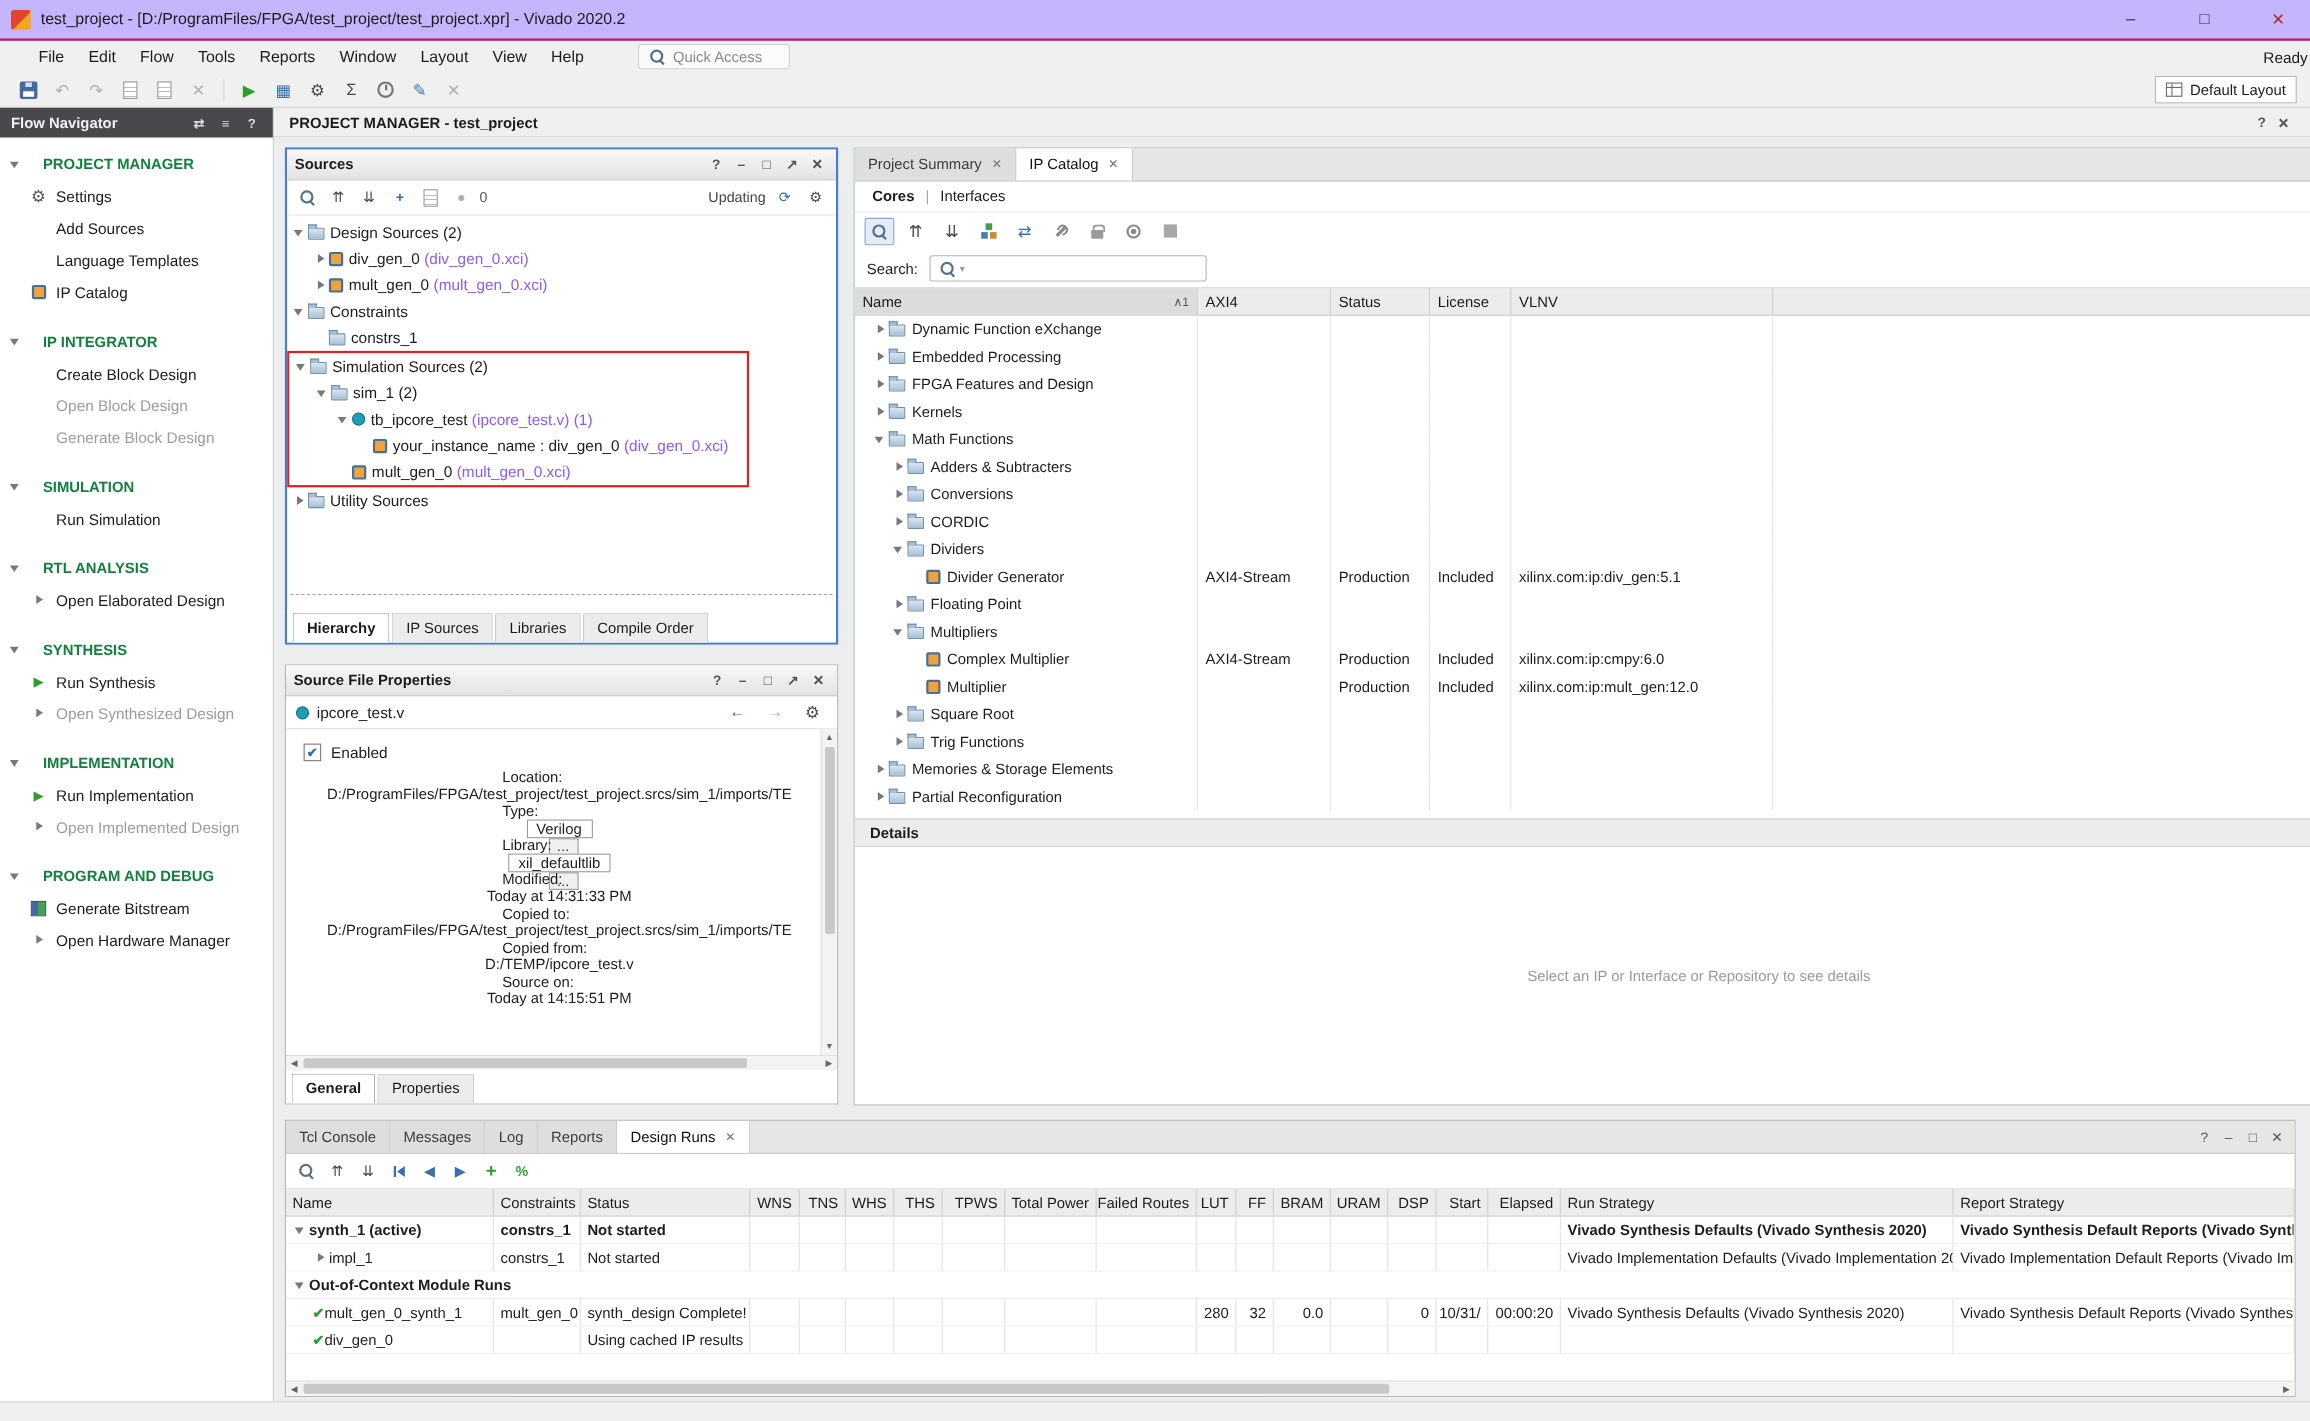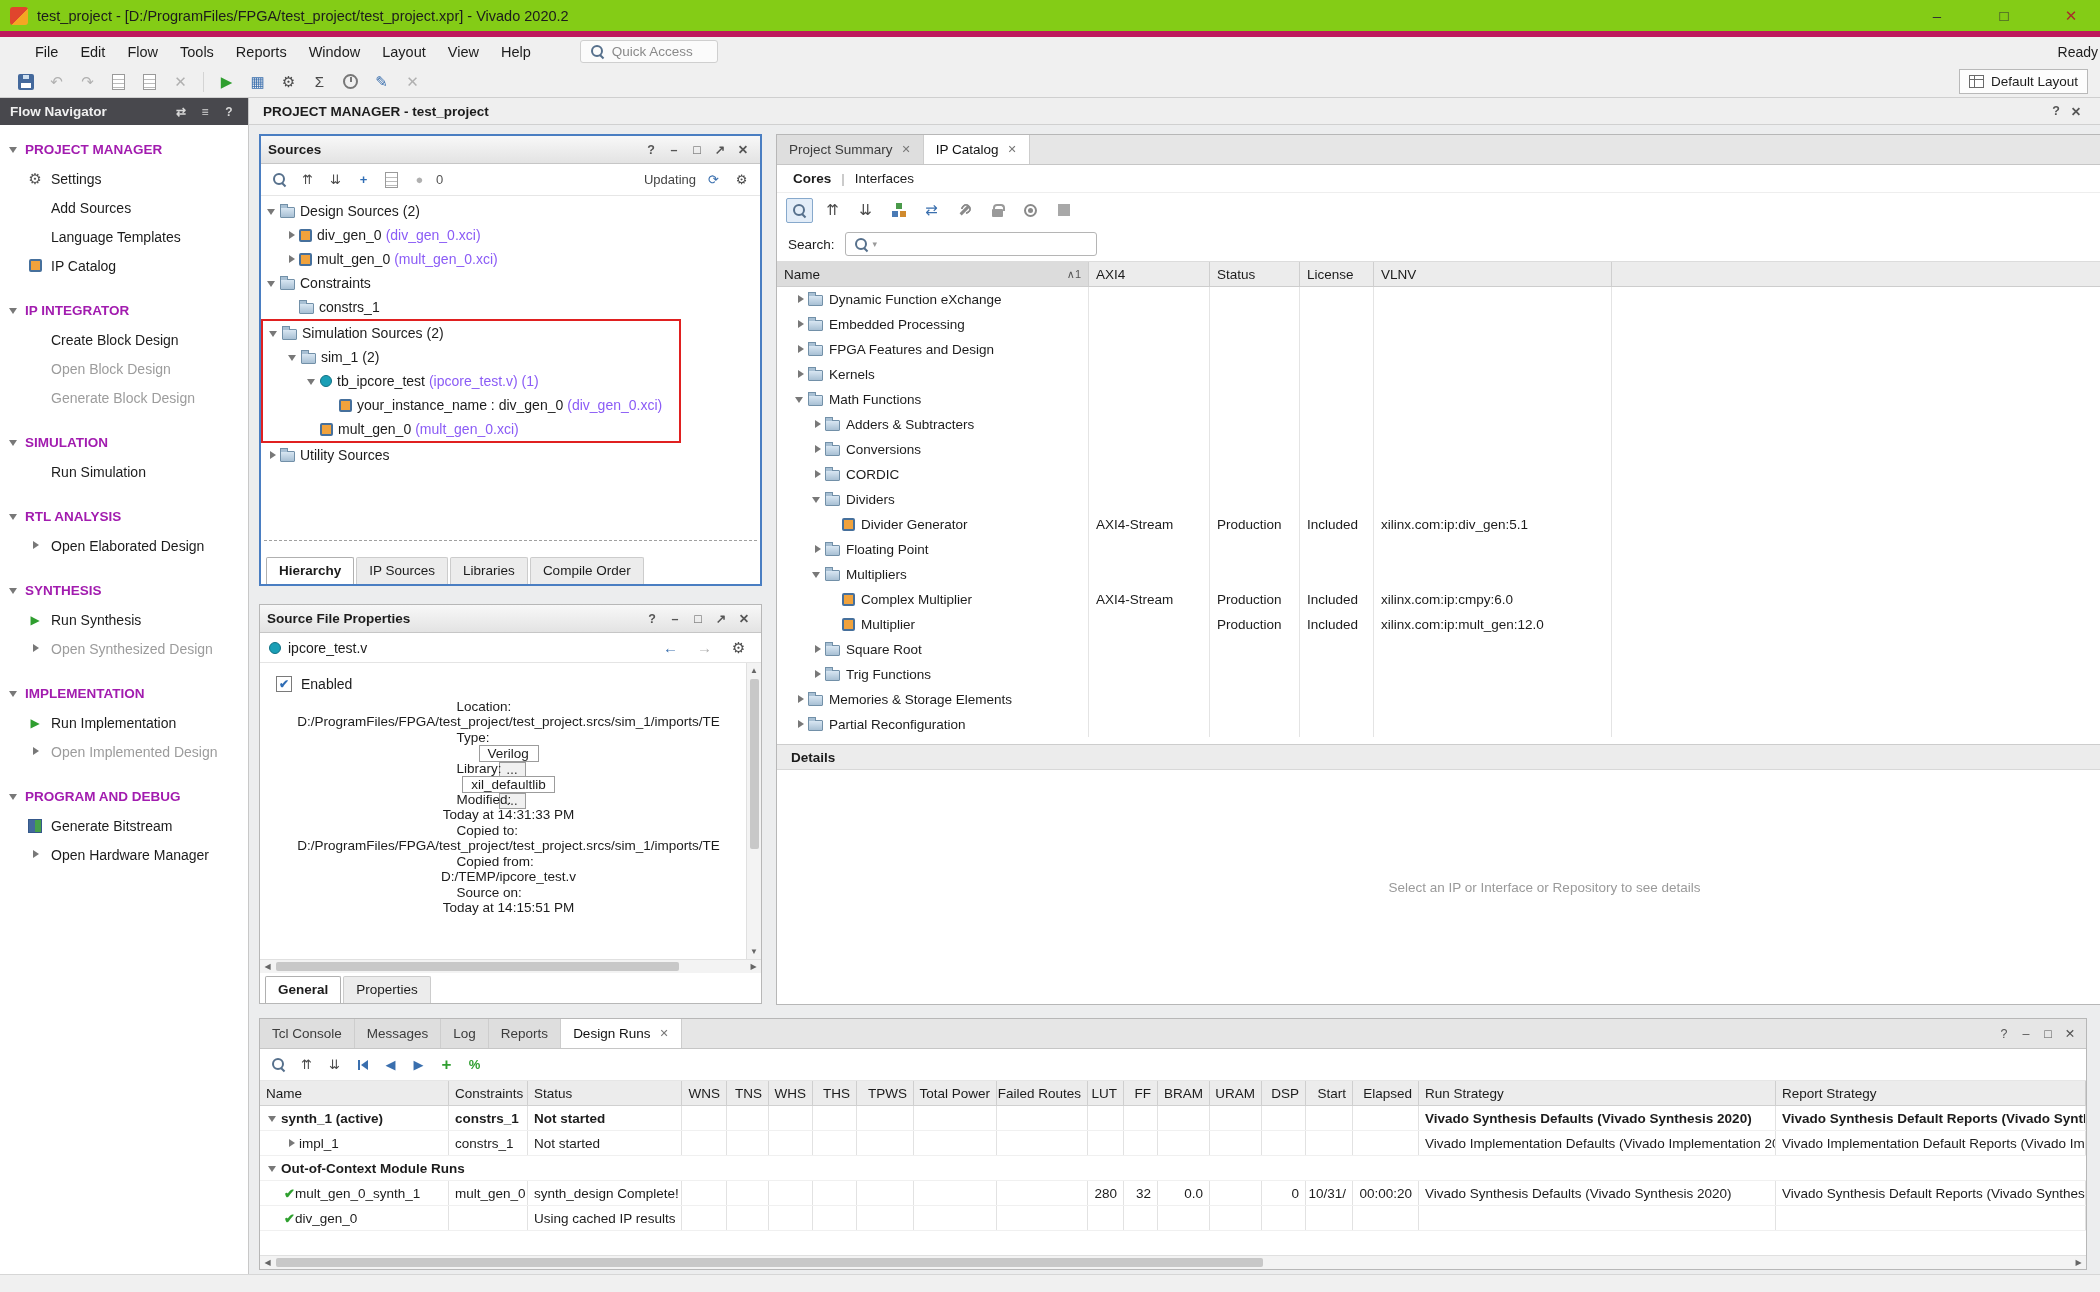--- a/index.html
+++ b/index.html
@@ -1,20 +1,20 @@
 <!DOCTYPE html>
 <html><head>
 <meta charset="utf-8">
 <style>
 *{margin:0;padding:0;box-sizing:border-box;}
 html,body{width:2100px;height:1292px;overflow:hidden;}
 body{position:relative;font-family:"Liberation Sans",sans-serif;font-size:14px;background:#f0f0f0;color:#1c1c1c;}
 .sp{flex:1;}
 
-.titlebar{position:absolute;left:0;top:0;width:2100px;height:37px;background:#84cc16;border-bottom:6px solid #be185d;display:flex;align-items:center;padding-left:10px;gap:9px;}
+.titlebar{position:absolute;left:0;top:0;width:2100px;height:37px;background:#c4b5fd;border-bottom:2px solid #be185d;display:flex;align-items:center;padding-left:10px;gap:9px;}
 .logo{width:18px;height:18px;border-radius:3px;background:linear-gradient(135deg,#e0452d 0 55%,#f5a623 55% 100%);}
 .title-text{font-size:14.5px;}
 .winbtn{width:58px;height:36px;display:flex;align-items:center;justify-content:center;font-size:15px;color:#333;}
 .winbtn.close-btn{color:#a82c2c;}
 
 .menubar{position:absolute;left:16px;top:37px;width:2100px;height:29px;display:flex;align-items:center;padding:0 18px 0 8px;}
 .menu-items{display:flex;}
 .menu-item{padding:3px 11px;font-size:14.5px;}
 .qa-box{margin-left:38px;display:flex;align-items:center;gap:7px;border:1px solid #cfcfcf;border-radius:3px;background:#fbfbfb;height:23px;padding:0 9px;width:138px;}
 .qa-text{color:#8a8a8a;font-size:13.5px;white-space:nowrap;}
@@ -38,21 +38,21 @@
 .i-clock::before{content:"";position:absolute;left:5px;top:1px;width:2px;height:5px;background:#777;}
 .i-layout{width:15px;height:13px;border:1px solid #6a6a6a;background:#fff;position:relative;}
 .i-layout::before{content:"";position:absolute;left:4px;top:0;bottom:0;width:1px;background:#6a6a6a;}
 .i-layout::after{content:"";position:absolute;left:0;right:0;top:3px;height:1px;background:#6a6a6a;}
 
 .sidebar{position:absolute;left:0;top:98px;width:249px;height:1176px;background:#fff;border-right:1px solid #c8c8c8;}
 .fn-title{height:27px;background:#48484d;color:#f0f0f0;display:flex;align-items:center;padding:0 10px;font-weight:bold;font-size:13.5px;gap:6px;}
 .fn-hicon{width:18px;display:flex;justify-content:center;color:#d8d8d8;font-size:12px;}
 .fn-body{padding-top:10px;}
 .fn-sec{margin-bottom:16px;}
-.fn-hd{display:flex;align-items:center;height:29px;padding:0 7px;font-weight:bold;font-size:13.5px;color:#a21caf;gap:3px;}
+.fn-hd{display:flex;align-items:center;height:29px;padding:0 7px;font-weight:bold;font-size:13.5px;color:#15803d;gap:17px;}
 .fn-item{display:flex;align-items:center;height:29px;padding-left:26px;font-size:14px;gap:7px;}
 .fn-item.disabled{color:#9c9c9c;}
 .fn-ic{width:18px;display:flex;justify-content:center;align-items:center;flex:none;}
 .glyph{display:inline-flex;align-items:center;justify-content:center;}
 .glyph.gear{font-size:15px;color:#555;}
 .glyph.play{font-size:12px;color:#2f9e2f;}
 
 .tw{width:15px;min-width:15px;height:15px;position:relative;display:inline-block;}
 .tw.closed::before{content:"";position:absolute;left:5px;top:3px;border-left:6px solid #787878;border-top:4px solid transparent;border-bottom:4px solid transparent;}
 .tw.open::before{content:"";position:absolute;left:2px;top:5px;border-top:6px solid #787878;border-left:4px solid transparent;border-right:4px solid transparent;}

